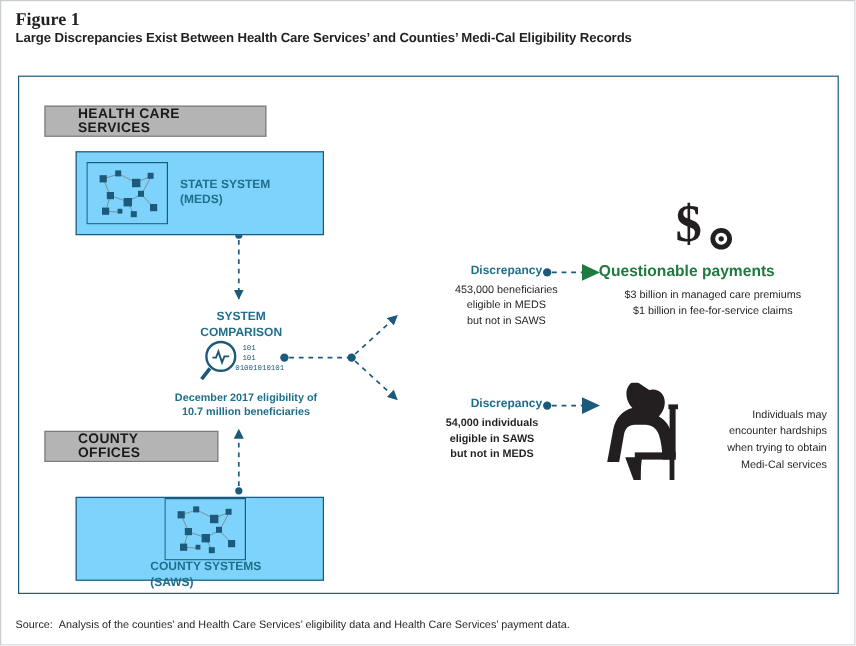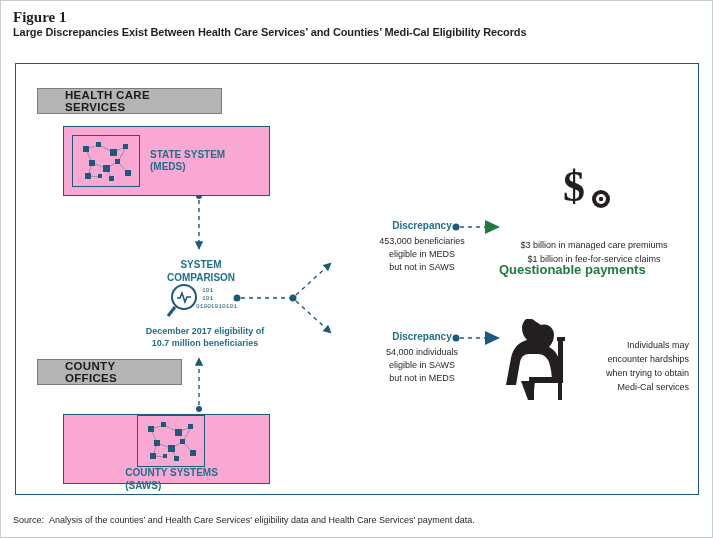--- a/index.html
+++ b/index.html
@@ -74,21 +74,21 @@
     height: 26px;
   }
   #tab-hcs { left: 36px; top: 87px; width: 185px; }
   #tab-county { left: 36px; top: 358px; width: 145px; }
 
   
   .sysbox {
     position: absolute;
     border: 1px solid #1b5a7a;
     box-sizing: border-box;
-    background: #f9a8d4;
+    background: #7dd3fc;
     display: flex;
     align-items: center;
   }
   #box-state { left: 62px; top: 125px; width: 207px; height: 70px; }
   #box-county { left: 62px; top: 413px; width: 207px; height: 70px; flex-direction: column; }
   .netbox {
     width: 68px;
     height: 52px;
     margin-left: 8px;
     position: relative;
@@ -144,31 +144,30 @@
   .disc-body {
     position: absolute;
     font-size: 9px;
     color: #231f20;
     line-height: 1.45;
     text-align: center;
   }
   #disc1-head { left: 362px; top: 219px; width: 118px; text-align: center; }
   #disc1-body { left: 352px; top: 234px; width: 138px; }
   #disc2-head { left: 362px; top: 330px; width: 118px; text-align: center; }
-  #disc2-body { left: 352px; top: 345px; width: 138px; }
+  #disc2-body { left: 340px; top: 345px; width: 138px; font-weight: bold; }
 
   
   .outcome-title {
     position: absolute;
     left: 498px;
     top: 217px;
     font-size: 13px;
     font-weight: bold;
     color: #1f7a3f;
-    margin-top: 44px;
   }
   .outcome-body {
     position: absolute;
     left: 498px;
     top: 238px;
     width: 190px;
     font-size: 9px;
     color: #231f20;
     line-height: 1.55;
     text-align: center;

